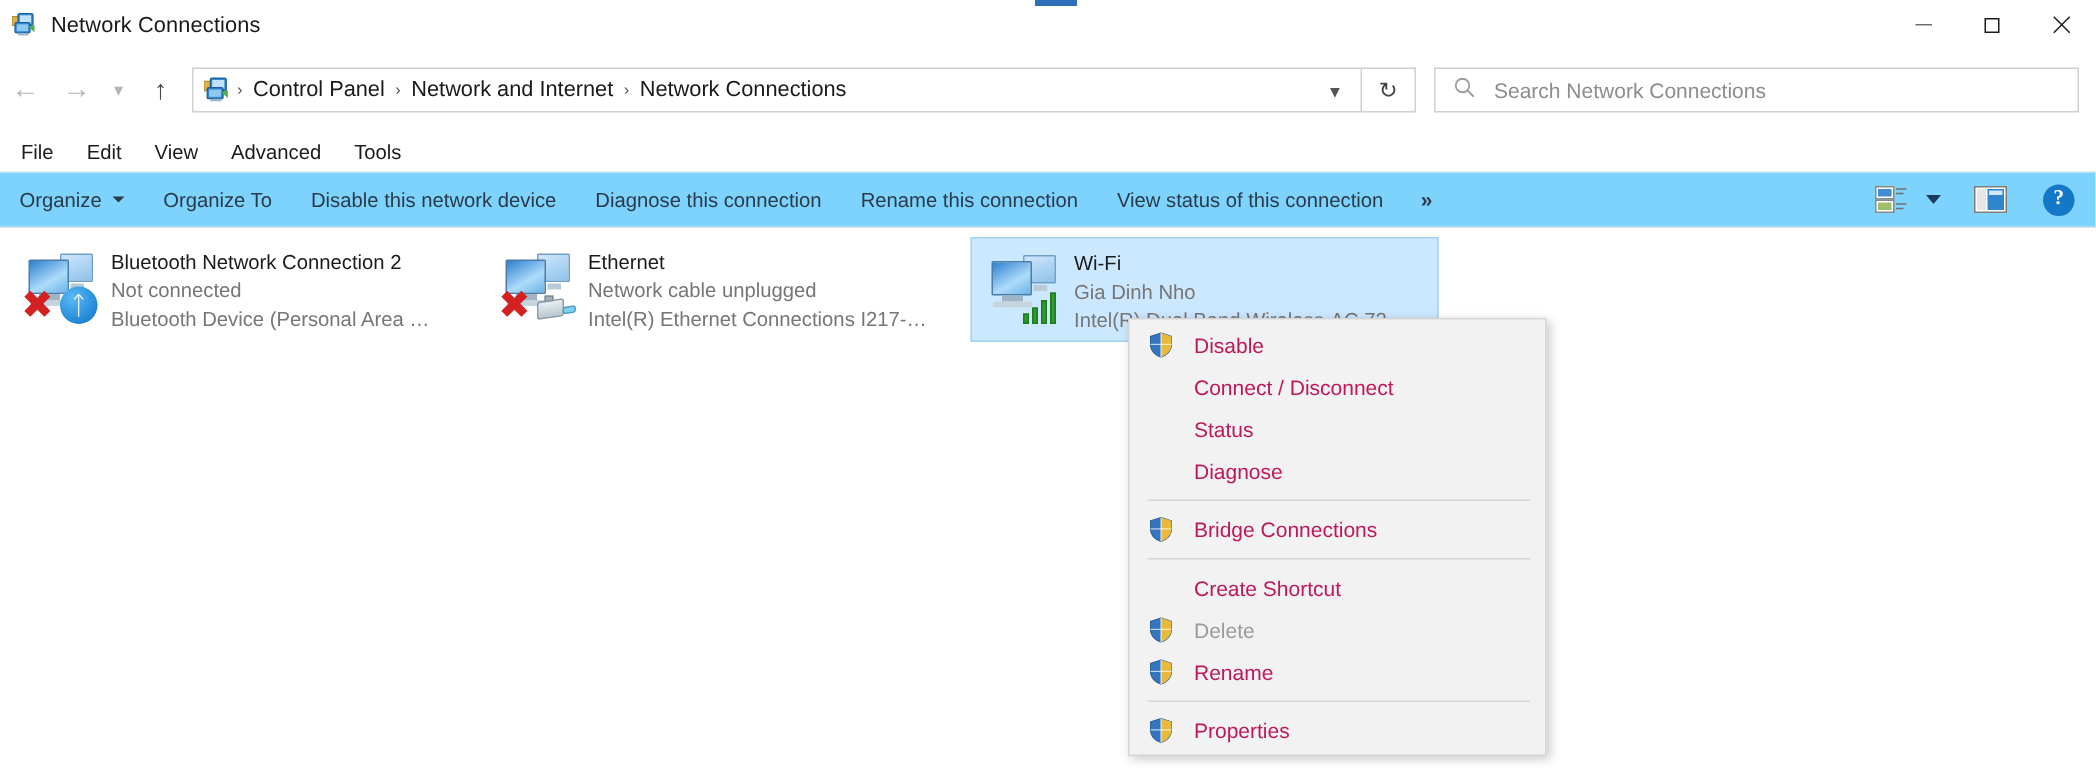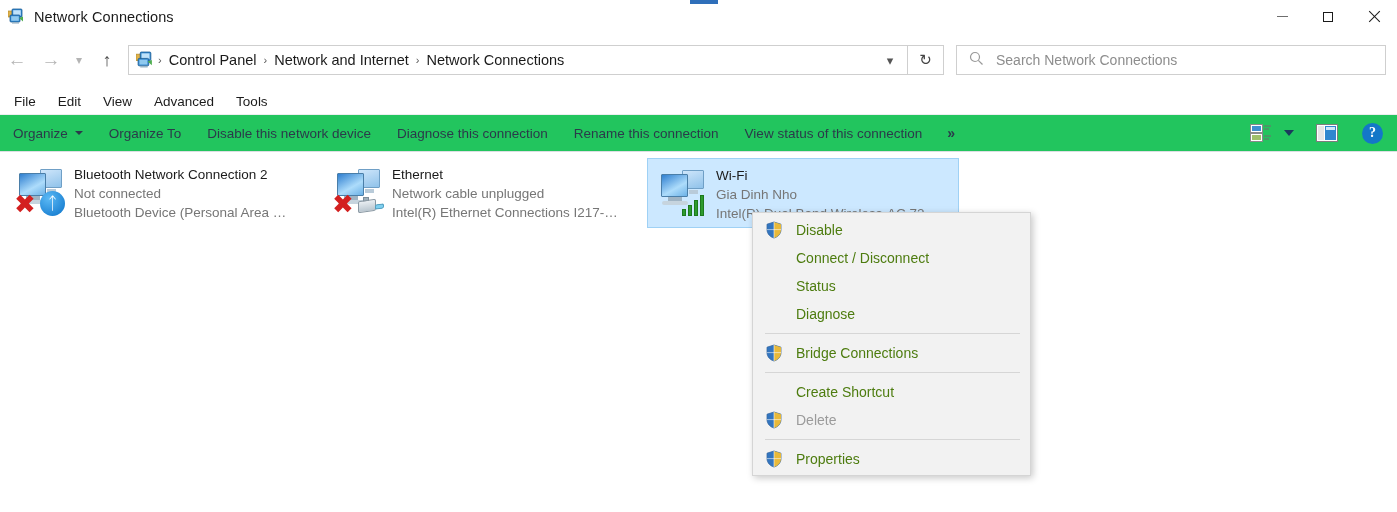--- a/index.html
+++ b/index.html
@@ -98,21 +98,21 @@
     display: flex; align-items: center; background: #fff;
   }
   .menuitem {
     padding: 3px 11px; font-size: 13.5px; color: #1b1b1b;
   }
   .menuitem:first-child { margin-left: 3px; }
 
   
   .cmdbar {
     position: absolute; top: 114px; left: 0; width: 1397px; height: 38px;
-    background: #22c55e; border-top: 1px solid #eceef0; border-bottom: 1px solid #dcdfe3;
+    background: #7dd3fc; border-top: 1px solid #eceef0; border-bottom: 1px solid #dcdfe3;
     display: flex; align-items: center;
   }
   .cmd {
     padding: 6px 13px; font-size: 13.5px; color: #2b3a4a; white-space: nowrap;
     display: flex; align-items: center; gap: 7px;
   }
   .cmd .caret {
     width: 0; height: 0; border-left: 4px solid transparent; border-right: 4px solid transparent;
     border-top: 4px solid #2b3a4a; display:block;
   }
@@ -200,21 +200,21 @@
   
   .ctxmenu {
     position: absolute; left: 752px; top: 212px; width: 279px;
     background: #f2f2f2; border: 1px solid #d5d5d5;
     box-shadow: 2px 2px 7px rgba(0,0,0,0.22);
     padding: 3px 0 2px 0;
     z-index: 50;
   }
   .ctx-item {
     height: 28px; display: flex; align-items: center;
-    padding: 0 10px 0 12px; font-size: 14px; color: #4d7c0f; white-space: nowrap;
+    padding: 0 10px 0 12px; font-size: 14px; color: #be185d; white-space: nowrap;
   }
   .ctx-item.bold { font-weight: normal; }
   .ctx-item.disabled { color: #9b9b9b; }
   .ctx-shield { width: 18px; height: 18px; margin-right: 13px; flex: none; position: relative; }
   .ctx-shield.empty { background: none; }
   .ctx-label { line-height: 18px; }
   .ctx-sep { height: 1px; background: #d6d6d6; margin: 5px 10px 5px 12px; }
 
   
   .ctx-shield svg, .title-icon svg, .addr-icon svg, .icon-viewopts svg, .icon-preview svg { display:block; }
@@ -461,29 +461,41 @@
         <path d="M9 1 L16 3.2 V8.5 C16 13 12.6 16 9 17 C5.4 16 2 13 2 8.5 V3.2 Z" fill="#2f6fba" stroke="#2a5b96" stroke-width="0.7"></path>
         <path d="M9 1 L16 3.2 V8.5 C16 13 12.6 16 9 17 Z" fill="#e8b93a"></path>
         <path d="M9 1 L9 17 C5.4 16 2 13 2 8.5 V3.2 Z" fill="#3f86cf" opacity="0.25"></path>
         <line x1="9" y1="1" x2="9" y2="17" stroke="#ffffff" stroke-width="0.8" opacity="0.7"></line>
         <line x1="2" y1="8.6" x2="16" y2="8.6" stroke="#ffffff" stroke-width="0.8" opacity="0.7"></line>
       </svg>
     </span>
     <span class="ctx-label">Delete</span>
   </div>
 
-
-  <div class="ctx-sep"></div>
-
   <div class="ctx-item">
     <span class="ctx-shield">
       <svg width="18" height="18" viewBox="0 0 18 18">
         <path d="M9 1 L16 3.2 V8.5 C16 13 12.6 16 9 17 C5.4 16 2 13 2 8.5 V3.2 Z" fill="#2f6fba" stroke="#2a5b96" stroke-width="0.7"></path>
         <path d="M9 1 L16 3.2 V8.5 C16 13 12.6 16 9 17 Z" fill="#e8b93a"></path>
         <path d="M9 1 L9 17 C5.4 16 2 13 2 8.5 V3.2 Z" fill="#3f86cf" opacity="0.25"></path>
         <line x1="9" y1="1" x2="9" y2="17" stroke="#ffffff" stroke-width="0.8" opacity="0.7"></line>
         <line x1="2" y1="8.6" x2="16" y2="8.6" stroke="#ffffff" stroke-width="0.8" opacity="0.7"></line>
       </svg>
     </span>
+    <span class="ctx-label">Rename</span>
+  </div>
+
+  <div class="ctx-sep"></div>
+
+  <div class="ctx-item">
+    <span class="ctx-shield">
+      <svg width="18" height="18" viewBox="0 0 18 18">
+        <path d="M9 1 L16 3.2 V8.5 C16 13 12.6 16 9 17 C5.4 16 2 13 2 8.5 V3.2 Z" fill="#2f6fba" stroke="#2a5b96" stroke-width="0.7"></path>
+        <path d="M9 1 L16 3.2 V8.5 C16 13 12.6 16 9 17 Z" fill="#e8b93a"></path>
+        <path d="M9 1 L9 17 C5.4 16 2 13 2 8.5 V3.2 Z" fill="#3f86cf" opacity="0.25"></path>
+        <line x1="9" y1="1" x2="9" y2="17" stroke="#ffffff" stroke-width="0.8" opacity="0.7"></line>
+        <line x1="2" y1="8.6" x2="16" y2="8.6" stroke="#ffffff" stroke-width="0.8" opacity="0.7"></line>
+      </svg>
+    </span>
     <span class="ctx-label">Properties</span>
   </div>
 
 </div>
 
 </body></html>

